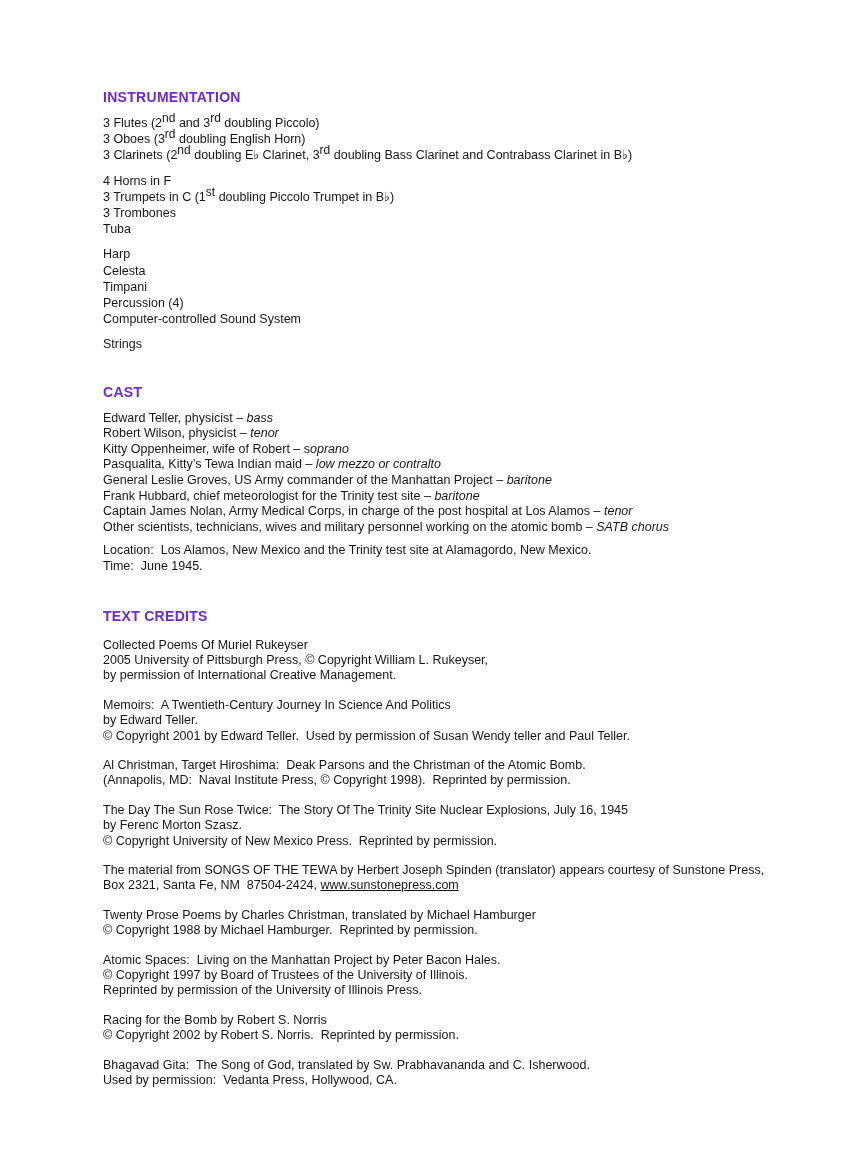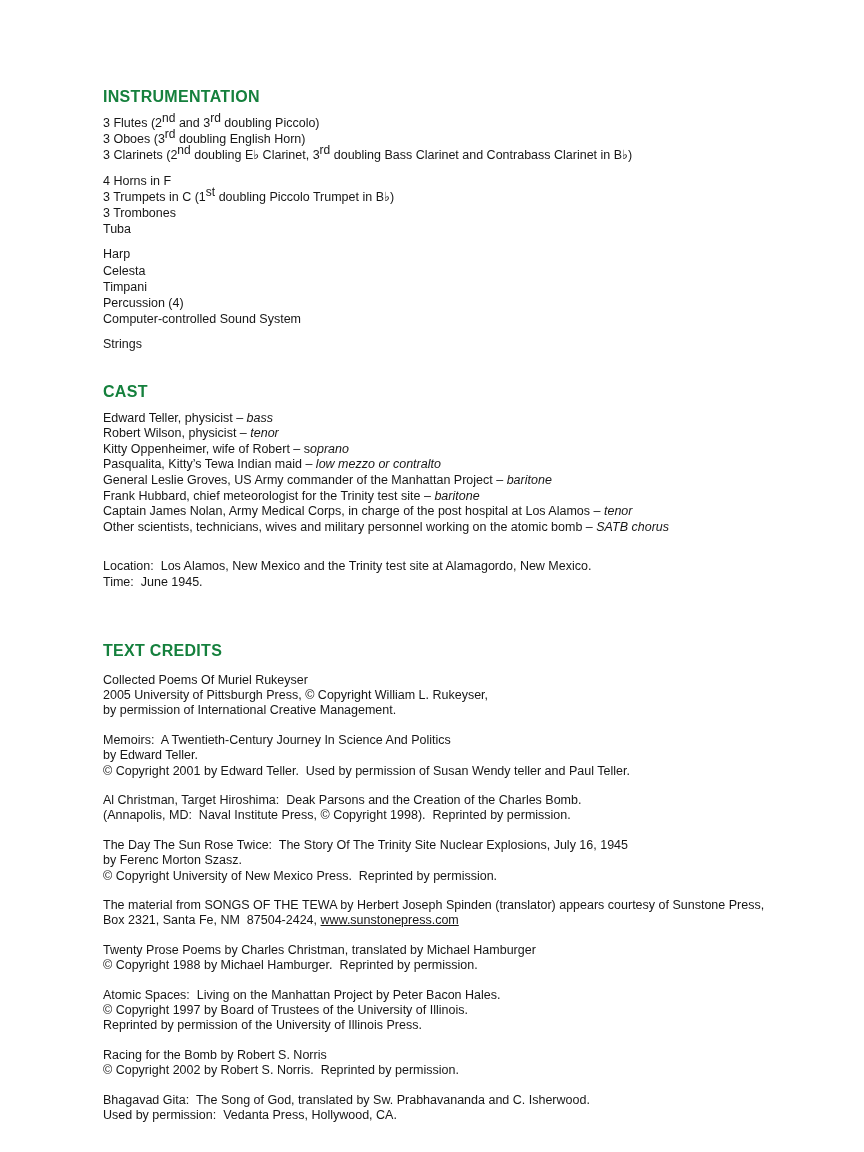--- a/index.html
+++ b/index.html
@@ -11,34 +11,34 @@
     padding: 88px 98px 0 103px;
     background: #ffffff;
     color: #161616;
     font-family: "Liberation Sans", "DejaVu Sans", sans-serif;
     font-size: 12.5px;
     line-height: 15.5px;
     overflow: hidden;
   }
   p { margin: 0; white-space: pre-wrap; }
   h2 {
-    font-size: 16px;
+    font-size: 14px;
     line-height: 18px;
     font-weight: 700;
     letter-spacing: 0.3px;
     margin: 0 0 9px 0;
-    color: #15803d;
+    color: #6d28d9;
   }
   h2.cast-h { margin-top: 30px; margin-bottom: 10px; }
-  h2.credits-h { margin-top: 51px; margin-bottom: 13px; }
+  h2.credits-h { margin-top: 32px; margin-bottom: 13px; }
   .igroup { margin-bottom: 9px; }
   .igroup p { line-height: 16.2px; }
   sup { font-size: 12px; line-height: 0; vertical-align: super; letter-spacing: 0; }
   .cast-list p { line-height: 15.6px; }
-  .loc-block { margin-top: 24px; }
+  .loc-block { margin-top: 8px; }
   .voice { font-style: italic; }
   .cp { margin: 0 0 14px 0; }
   .cp p { line-height: 15.4px; }
   .cp.last { margin-bottom: 0; }
   .link { text-decoration: underline; cursor: pointer; }
 </style>
 </head>
 <body>
 
 <div class="page">
@@ -101,21 +101,21 @@
       <p>by permission of International Creative Management.</p>
     </div>
 
     <div class="cp">
       <p>Memoirs:  A Twentieth-Century Journey In Science And Politics</p>
       <p>by Edward Teller.</p>
       <p>© Copyright 2001 by Edward Teller.  Used by permission of Susan Wendy teller and Paul Teller.</p>
     </div>
 
     <div class="cp">
-      <p>Al Christman, Target Hiroshima:  Deak Parsons and the Creation of the Charles Bomb.</p>
+      <p>Al Christman, Target Hiroshima:  Deak Parsons and the Christman of the Atomic Bomb.</p>
       <p>(Annapolis, MD:  Naval Institute Press, © Copyright 1998).  Reprinted by permission.</p>
     </div>
 
     <div class="cp">
       <p>The Day The Sun Rose Twice:  The Story Of The Trinity Site Nuclear Explosions, July 16, 1945</p>
       <p>by Ferenc Morton Szasz.</p>
       <p>© Copyright University of New Mexico Press.  Reprinted by permission.</p>
     </div>
 
     <div class="cp">

